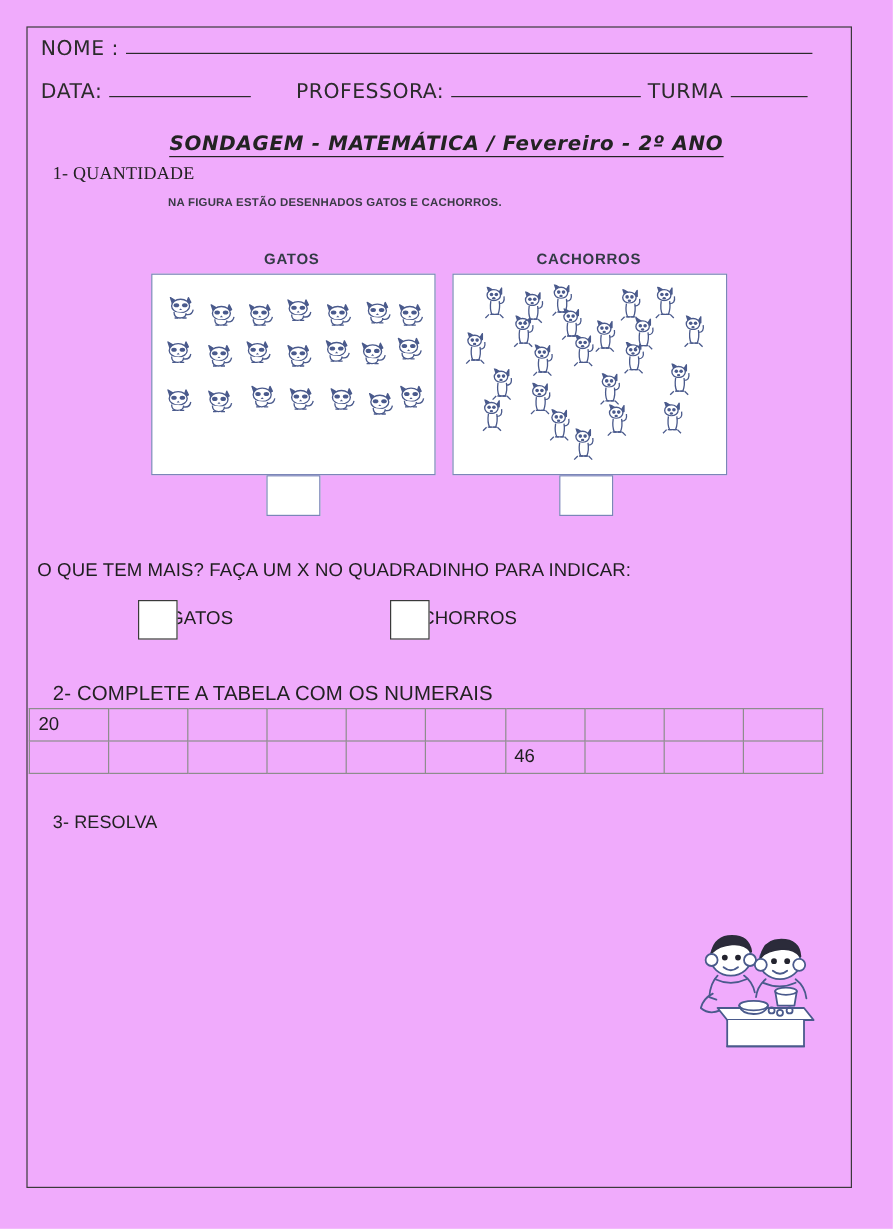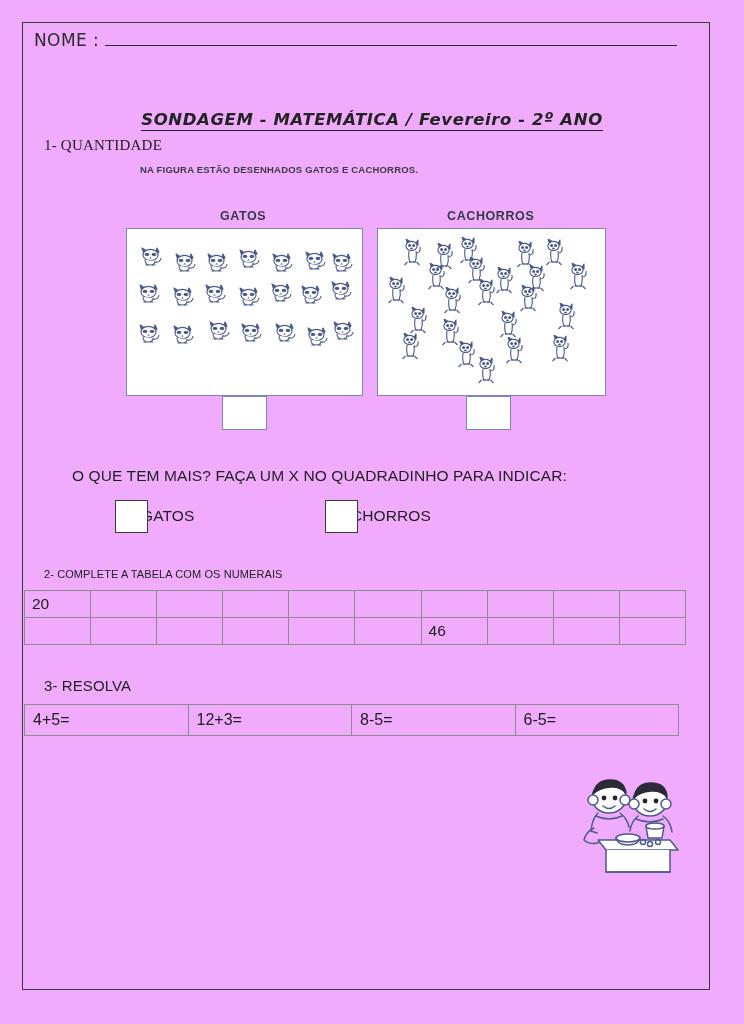--- a/index.html
+++ b/index.html
@@ -123,21 +123,20 @@
   .animal { position: absolute; }
   .animal svg { display: block; }
 
   
   #q1-question {
     position: absolute;
     left: 31px; top: 467px;
     font-size: 15.5px;
     letter-spacing: 0.1px;
     color: #1e1e1e;
-    margin-left: 41px;
   }
   .chk-wrap { position: absolute; top: 500px; }
   #chk-wrap-gatos   { left: 115px; }
   #chk-wrap-chorros { left: 325px; }
   .chk-box {
     position: absolute;
     left: 0; top: 0;
     width: 33px; height: 33px;
     border: 1.7px solid #3a3a3a;
     background: #ffffff;
@@ -151,21 +150,21 @@
     letter-spacing: 0.1px;
     color: #1e1e1e;
     white-space: nowrap;
     z-index: 1;
   }
 
   
   #q2-label {
     position: absolute;
     left: 44px; top: 568px;
-    font-size: 11px;
+    font-size: 17px;
     letter-spacing: 0.1px;
     color: #222;
   }
   #num-table {
     position: absolute;
     left: 24px; top: 590px;
     width: 662px;
     border-collapse: collapse;
     table-layout: fixed;
   }
@@ -230,20 +229,29 @@
 <body>
 
 <div id="sheet">
   <div id="page-border"></div>
 
   <div class="hdr-row" id="row-nome">
     <span>NOME :</span>
     <span class="rule" id="rule-nome"></span>
   </div>
 
+  <div class="hdr-row" id="row-data">
+    <span>DATA:</span>
+    <span class="rule" id="rule-data"></span>
+    <span class="gap-sm"></span>
+    <span>PROFESSORA:</span>
+    <span class="rule" id="rule-prof"></span>
+    <span>TURMA</span>
+    <span class="rule" id="rule-turma"></span>
+  </div>
 
   <div id="title">
     <span>SONDAGEM  - MATEMÁTICA / Fevereiro - 2º ANO</span>
   </div>
 
   <div id="q1-label">1- QUANTIDADE</div>
   <div id="q1-sub">NA FIGURA ESTÃO DESENHADOS GATOS E CACHORROS.</div>
 
   <div class="fig-cap" id="cap-gatos">GATOS</div>
   <div class="fig-cap" id="cap-dogs">CACHORROS</div>
@@ -974,30 +982,20 @@
           <td></td>
           <td>46</td>
           <td></td>
           <td></td>
           <td></td>
         </tr>
       </tbody>
     </table>
 
   <div id="q3-label">3- RESOLVA</div>
-  <table id="ops-table">
-      <tbody>
-        <tr>
-          <td>4+5=</td>
-          <td>12+3=</td>
-          <td>8-5=</td>
-          <td>6-5=</td>
-        </tr>
-      </tbody>
-    </table>
 
 
   <div id="q4-illustration">
     <svg viewBox="0 0 118 108" width="118" height="108">
       <g fill="none" stroke="#4a5a8c" stroke-width="1.5" stroke-linecap="round" stroke-linejoin="round">
 
         <ellipse cx="37" cy="30" rx="17" ry="15" fill="#ffffff"></ellipse>
         <path d="M21 26 q3 -14 17 -14 q14 0 16 13 q-6 -7 -16 -6 q-11 1 -17 7 z" fill="#2b2b3a" stroke="#2b2b3a"></path>
         <circle cx="21" cy="32" r="5" fill="#ffffff"></circle>
         <circle cx="53" cy="32" r="5" fill="#ffffff"></circle>

